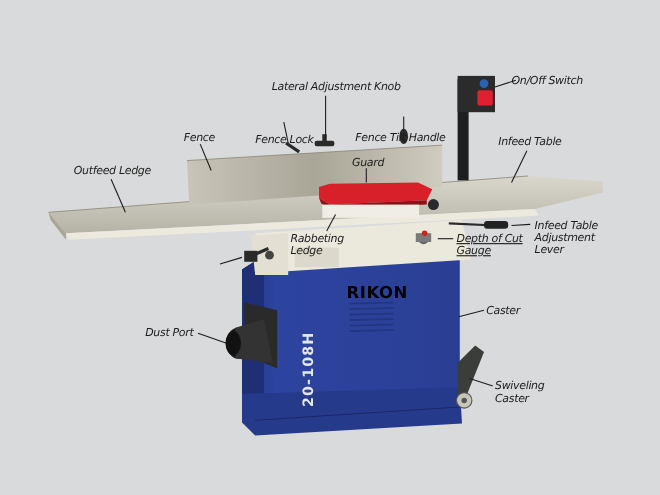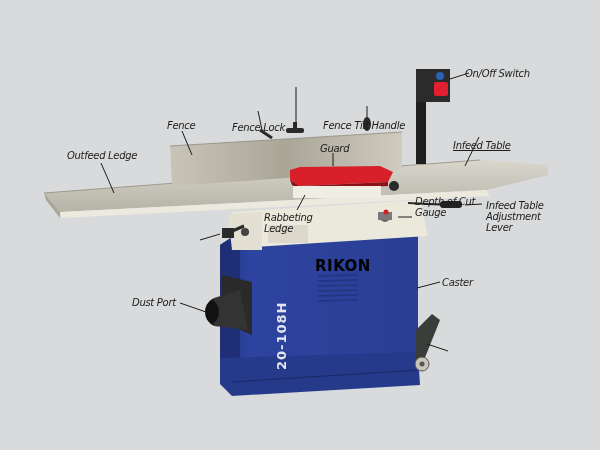--- a/index.html
+++ b/index.html
@@ -154,26 +154,28 @@
       <line x1="200" y1="240" x2="220" y2="234"></line>
       <line x1="440" y1="282" x2="417" y2="288"></line>
       <line x1="180" y1="303" x2="206" y2="312"></line>
       <line x1="448" y1="351" x2="427" y2="344"></line>
     </g>
   </svg>
 
   <div class="brand" style="left:315px; top:257px;">RIKON</div>
   <div class="model" style="left:274px; top:370px;">20-108H</div>
 
+  <div class="lbl" style="left:247px; top:74px;">Lateral Adjustment Knob</div>
   <div class="lbl" style="left:465px; top:68px;">On/Off Switch</div>
   <div class="lbl" style="left:232px; top:98px;margin-top:24px;">Fence Lock</div>
   <div class="lbl" style="left:323px; top:96px;margin-top:24px;">Fence Tilt Handle</div>
   <div class="lbl" style="left:167px; top:120px;">Fence</div>
-  <div class="lbl" style="left:453px; top:140px;text-decoration:underline;">Infeed Table</div>
+  <div class="lbl" style="left:453px; top:124px;">Infeed Table</div>
   <div class="lbl" style="left:320px; top:143px;">Guard</div>
   <div class="lbl" style="left:67px; top:150px;">Outfeed Ledge</div>
   <div class="lbl ml" style="left:486px; top:200px; width:62px;">Infeed Table Adjustment Lever</div>
   <div class="lbl ml" style="left:264px; top:212px; width:58px;">Rabbeting Ledge</div>
-  <div class="lbl ml" style="left:415px; top:196px; width:70px;">Depth of Cut Gauge</div>
+  <div class="lbl ml" style="left:415px; top:212px; width:70px;text-decoration:underline;">Depth of Cut Gauge</div>
   <div class="lbl" style="left:442px; top:277px;">Caster</div>
   <div class="lbl" style="left:132px; top:297px;">Dust Port</div>
+  <div class="lbl ml" style="left:450px; top:346px; width:52px;">Swiveling Caster</div>
 
 </div>
 
 </body></html>

